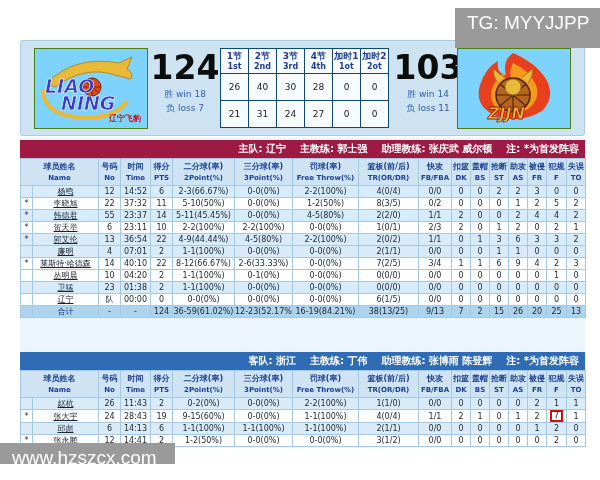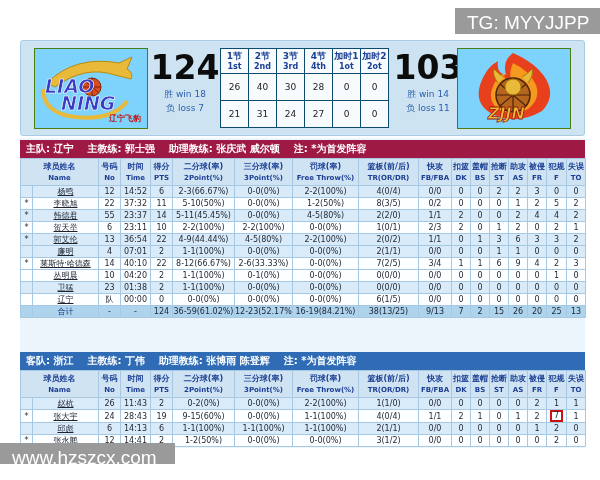--- a/index.html
+++ b/index.html
@@ -1,20 +1,20 @@
 <!DOCTYPE html>
 <html><head>
 <meta charset="utf-8">
 <style>
   html,body{margin:0;padding:0;}
   body{width:600px;height:480px;position:relative;background:#ffffff;
        font-family:"DejaVu Sans",sans-serif;overflow:hidden;}
 
   
-  .tg-bar{position:absolute;top:8px;right:0;width:133px;height:26px;background:#9a9a9a;
+  .tg-bar{position:absolute;top:8px;right:0;width:133px;height:40px;background:#9a9a9a;
           color:#fff;font-size:19px;line-height:30px;padding-left:12px;
           font-family:"Liberation Sans",sans-serif;z-index:30;}
   .site-bar{position:absolute;left:0;top:443px;width:163px;height:21px;background:#9a9a9a;
           color:#fff;font-size:19px;line-height:29px;padding-left:12px;
           font-family:"Liberation Sans",sans-serif;z-index:30;}
 
   
   .panel{position:absolute;left:20px;top:40px;width:563px;height:94px;
          background:#cde3f2;border:1px solid #a9cbe3;border-radius:3px;}
   .logobox{position:absolute;top:7px;width:112px;height:79px;background:#7dd3fc;
@@ -31,21 +31,21 @@
   .qtable th .cn{font-size:9px;font-weight:bold;line-height:11px;}
   .qtable th .en{font-size:8px;font-weight:bold;line-height:10px;}
   .qtable td{height:26px;font-size:9px;color:#222;}
 
   
   .backdrop{position:absolute;left:20px;top:138px;width:565px;height:310px;background:#ecf5fb;}
   .boxwrap{position:absolute;left:20px;width:565px;z-index:5;}
   #home-box{top:140px}
   #away-box{top:352px}
   .titlebar{height:14px;padding:2px 6px;color:#fff;font-size:10px;font-weight:bold;
-            line-height:14px;white-space:pre;overflow:hidden;}
+            line-height:14px;white-space:pre;overflow:hidden;text-align:right;}
   #home-box .titlebar{background:#9e1a45;}
   #away-box .titlebar{background:#2f6cb5;}
   table.box{border-collapse:collapse;width:565px;table-layout:fixed;background:#fff;}
   table.box th,table.box td{border:1px solid #a6c8e2;padding:0;text-align:center;overflow:hidden;}
   table.box thead th{background:#cfe3f3;color:#1c3f94;height:26px;}
   table.box thead .cn{font-size:8px;font-weight:bold;line-height:12px;white-space:nowrap;}
   table.box thead .en{font-size:7px;font-weight:bold;line-height:10px;white-space:nowrap;}
   table.box tbody td{height:11px;font-size:8px;line-height:11px;color:#1d2430;white-space:nowrap;}
   tr.odd{background:#d9eaf8;} tr.even{background:#fdfeff;}
   tr.total{background:#aed3ec;}

